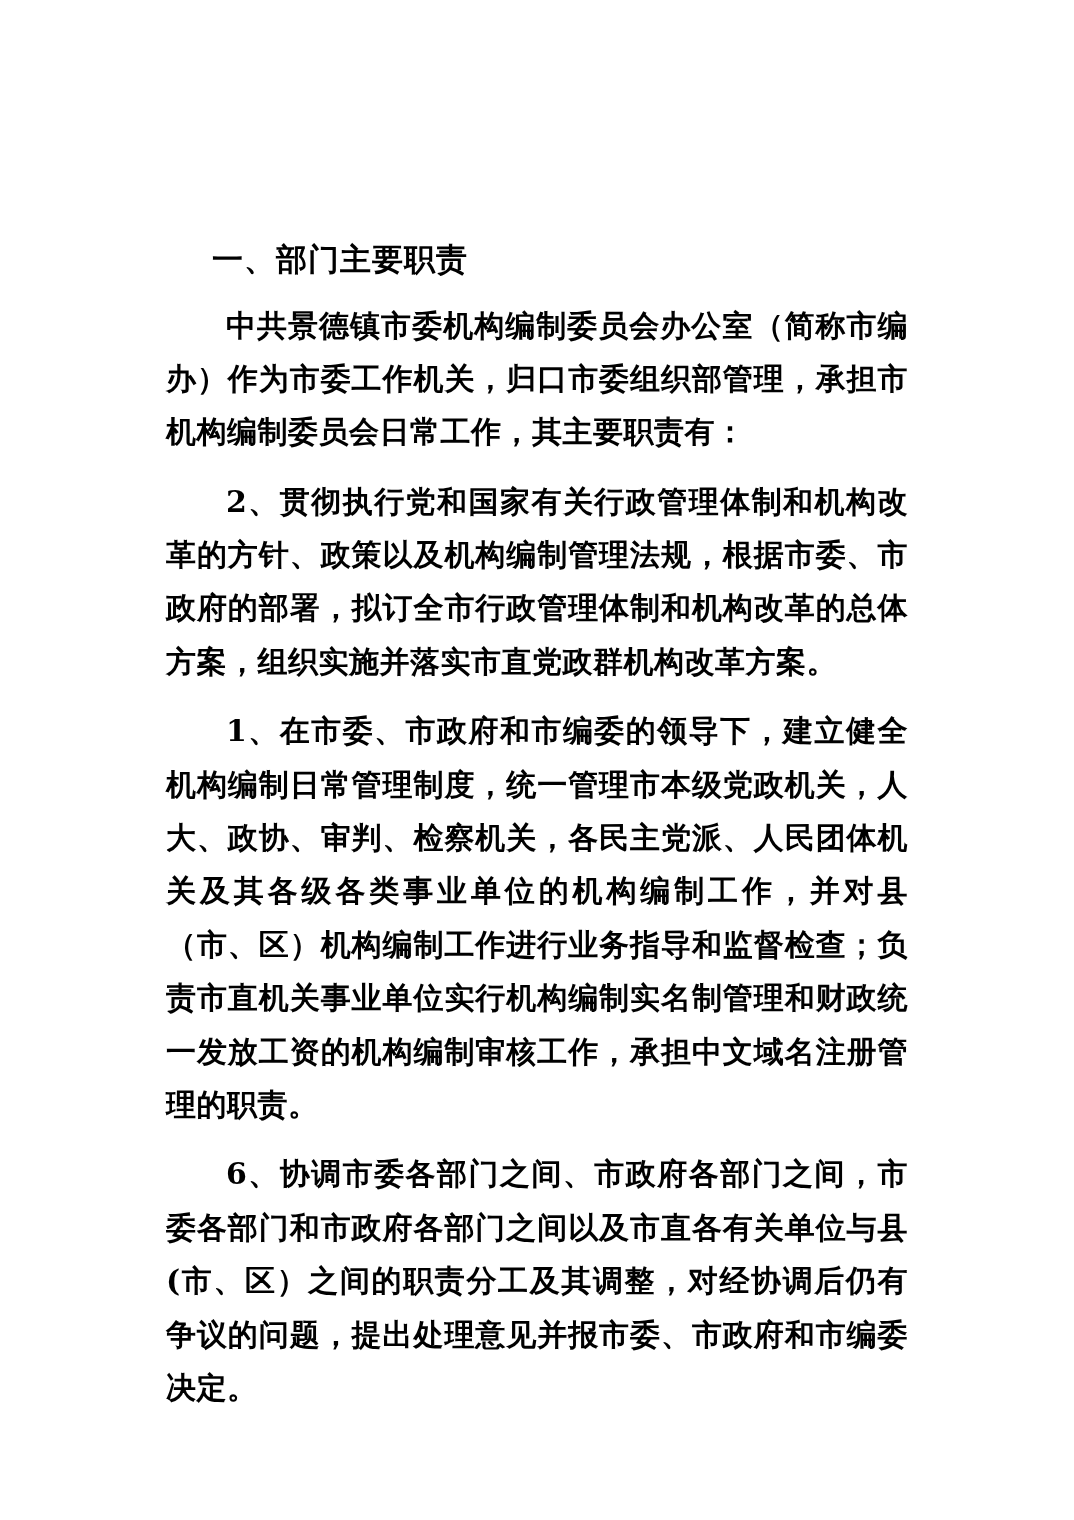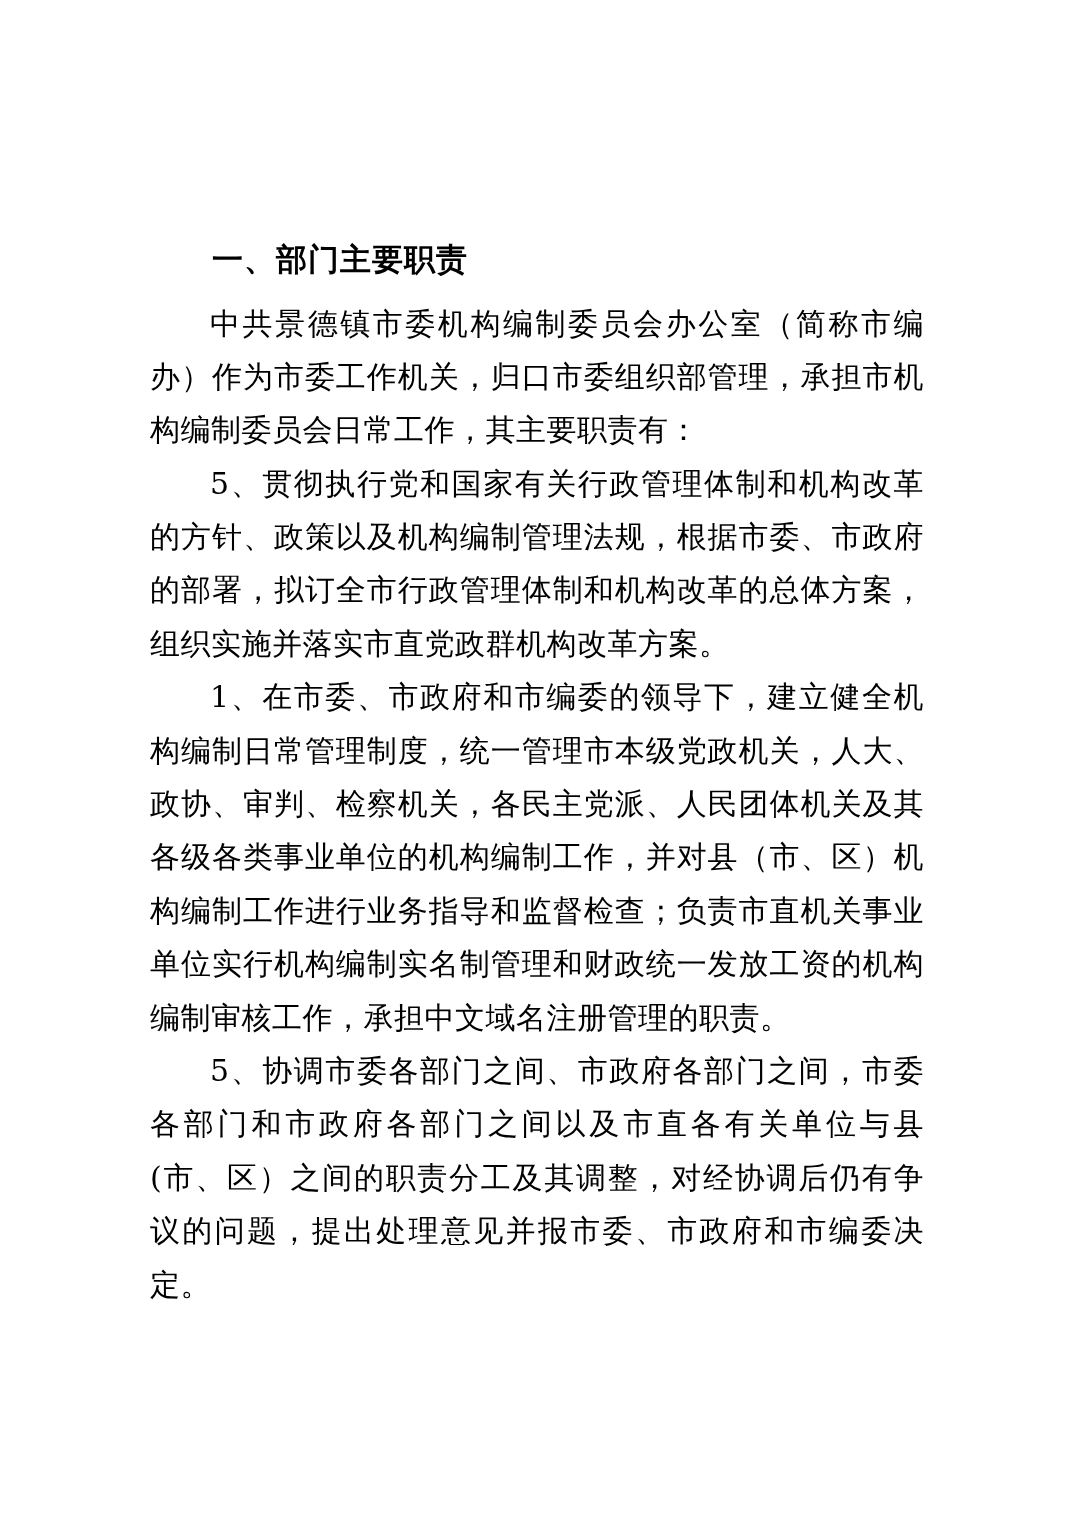--- a/index.html
+++ b/index.html
@@ -23,29 +23,30 @@
     font-weight: bold;
     font-size: 31px;
     line-height: 1.5;
     margin: 0 0 14px 0;
     text-indent: 62px;
     letter-spacing: 1px;
   }
   .doc-para {
     font-size: 30px;
     line-height: 1.78;
-    margin: 0;
+    margin: 16px;
     text-indent: 60px;
     text-align: justify;
     text-justify: inter-ideograph;
     letter-spacing: 0.5px;
+    font-weight: bold;
   }
 </style>
 </head>
 <body>
 
 <div class="page">
   <h1 class="doc-heading">一、部门主要职责</h1>
   <p class="doc-para">中共景德镇市委机构编制委员会办公室（简称市编办）作为市委工作机关，归口市委组织部管理，承担市机构编制委员会日常工作，其主要职责有：</p>
-  <p class="doc-para">5、贯彻执行党和国家有关行政管理体制和机构改革的方针、政策以及机构编制管理法规，根据市委、市政府的部署，拟订全市行政管理体制和机构改革的总体方案，组织实施并落实市直党政群机构改革方案。</p>
+  <p class="doc-para">2、贯彻执行党和国家有关行政管理体制和机构改革的方针、政策以及机构编制管理法规，根据市委、市政府的部署，拟订全市行政管理体制和机构改革的总体方案，组织实施并落实市直党政群机构改革方案。</p>
   <p class="doc-para">1、在市委、市政府和市编委的领导下，建立健全机构编制日常管理制度，统一管理市本级党政机关，人大、政协、审判、检察机关，各民主党派、人民团体机关及其各级各类事业单位的机构编制工作，并对县（市、区）机构编制工作进行业务指导和监督检查；负责市直机关事业单位实行机构编制实名制管理和财政统一发放工资的机构编制审核工作，承担中文域名注册管理的职责。</p>
-  <p class="doc-para">5、协调市委各部门之间、市政府各部门之间，市委各部门和市政府各部门之间以及市直各有关单位与县(市、区）之间的职责分工及其调整，对经协调后仍有争议的问题，提出处理意见并报市委、市政府和市编委决定。</p>
+  <p class="doc-para">6、协调市委各部门之间、市政府各部门之间，市委各部门和市政府各部门之间以及市直各有关单位与县(市、区）之间的职责分工及其调整，对经协调后仍有争议的问题，提出处理意见并报市委、市政府和市编委决定。</p>
 </div>
 
 </body></html>

